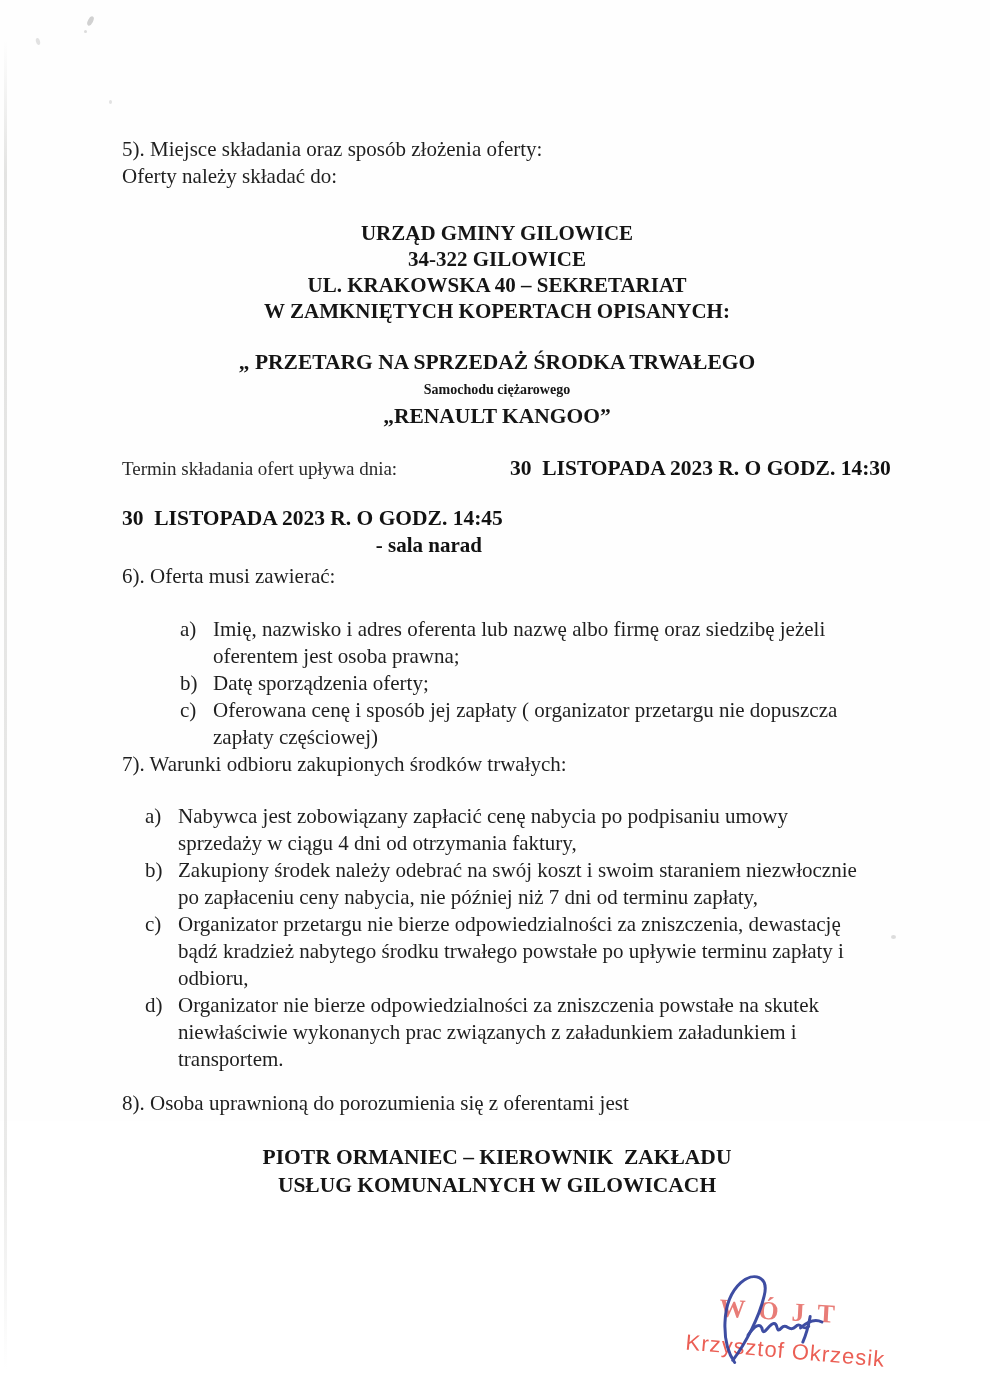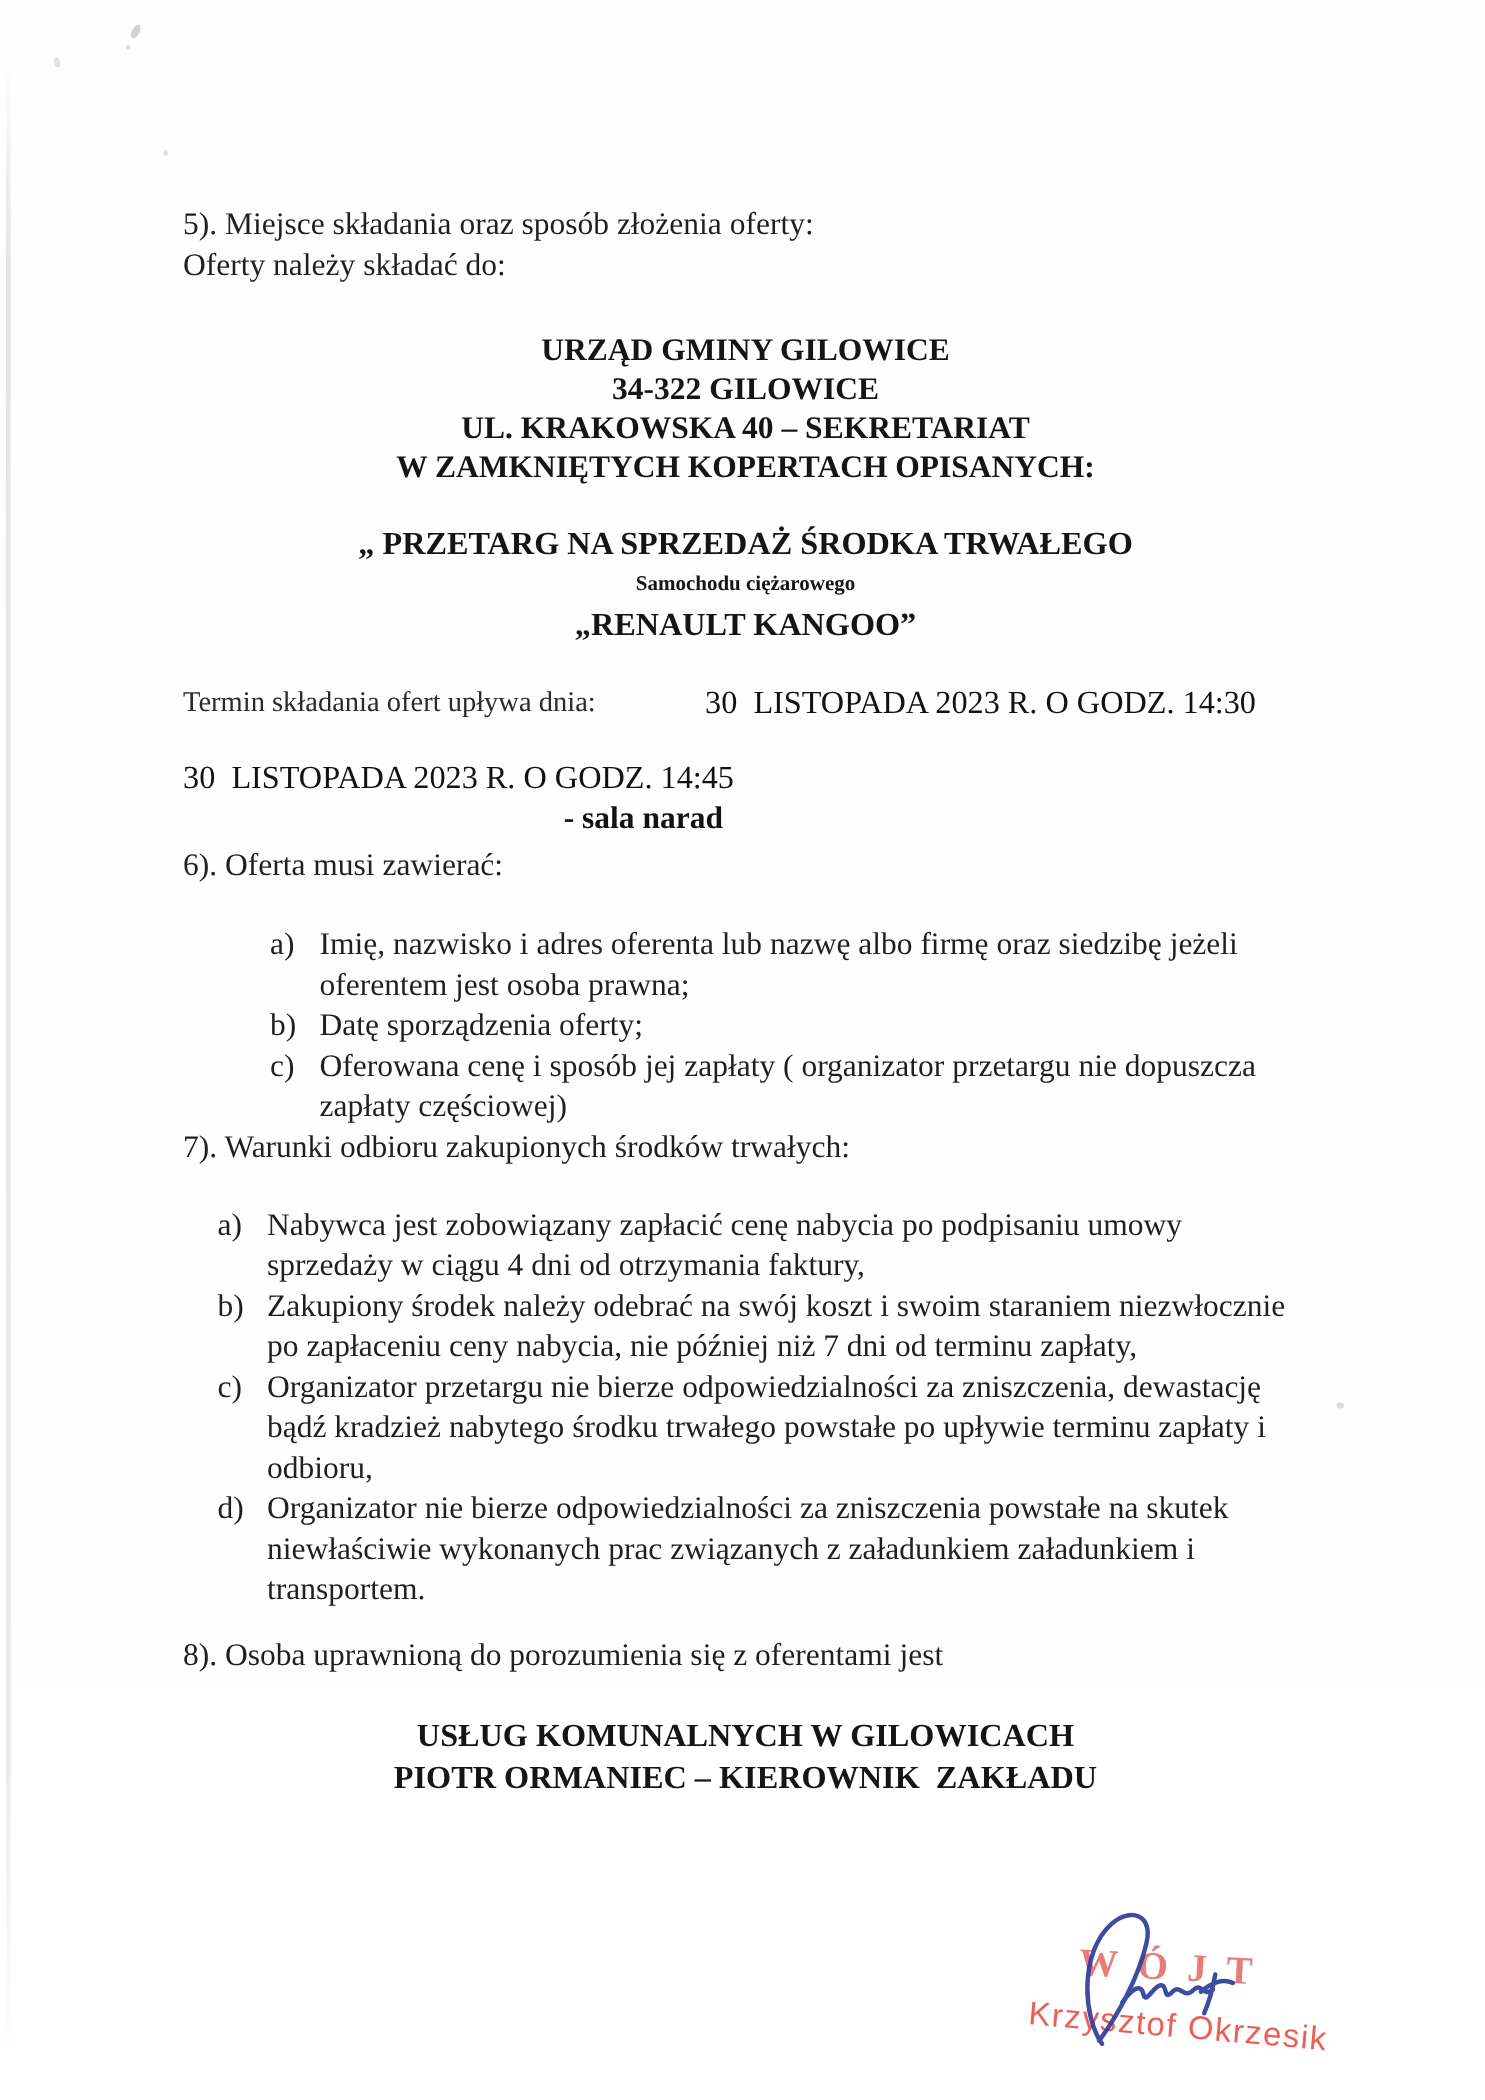--- a/index.html
+++ b/index.html
@@ -51,32 +51,33 @@
     font-weight: 700;
     color: #151515;
   }
   .address-block { margin-top: 30px; line-height: 26px; font-size: 21px; }
   .title-block { margin-top: 25px; line-height: 27px; font-size: 21.5px; }
   .title-block .sub { font-size: 14px; }
 
   .deadline-row {
     display: flex;
     align-items: flex-start;
+    gap: 40px;
   }
   .deadline-row.first { margin-top: 25px; }
   .deadline-row.second { margin-top: 23px; }
   .dl-label {
     width: 348px;
     flex: 0 0 348px;
     font-size: 19px;
     color: #2a2a2a;
   }
   .dl-col { flex: 1; }
   .dl-value {
-    font-weight: 400;
+    font-weight: 700;
     font-size: 21.5px;
     color: #121212;
     white-space: pre;
   }
   .dl-note {
     font-weight: 700;
     font-size: 21px;
     color: #121212;
     text-align: right;
     width: 300px;
@@ -220,22 +221,22 @@
       </div>
       <div class="li">
         <span class="marker">d)</span>
         <span>Organizator nie bierze odpowiedzialności za zniszczenia powstałe na skutek niewłaściwie wykonanych prac związanych z załadunkiem załadunkiem i transportem.</span>
       </div>
     </div>
 
     <div class="para sec-heading sec8-heading">8). Osoba uprawnioną do porozumienia się z oferentami jest</div>
 
     <div class="center-block contact-block">
+      <div>PIOTR ORMANIEC – KIEROWNIK  ZAKŁADU</div>
       <div>USŁUG KOMUNALNYCH W GILOWICACH</div>
-      <div>PIOTR ORMANIEC – KIEROWNIK  ZAKŁADU</div>
     </div>
 
   </div>
 
   <div class="stamp">
     <div class="stamp-title">WÓJT</div>
     <svg class="signature-svg" width="170" height="100" viewBox="0 0 170 100">
       <g fill="none" stroke="#2e3e9b" stroke-width="3" stroke-linecap="round" opacity="0.92">
         <path d="M 40 94 C 26 76, 22 34, 42 14 C 54 2, 70 6, 66 26 C 62 48, 50 74, 38 92"></path>
         <path d="M 52 66 C 58 56, 64 52, 66 60 C 68 66, 72 54, 77 53 C 82 52, 79 64, 85 57 C 90 51, 93 62, 99 55 C 104 49, 106 60, 112 54"></path>

